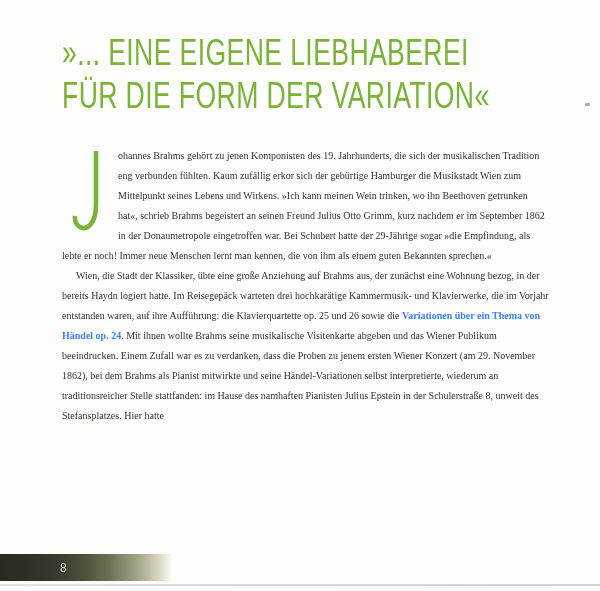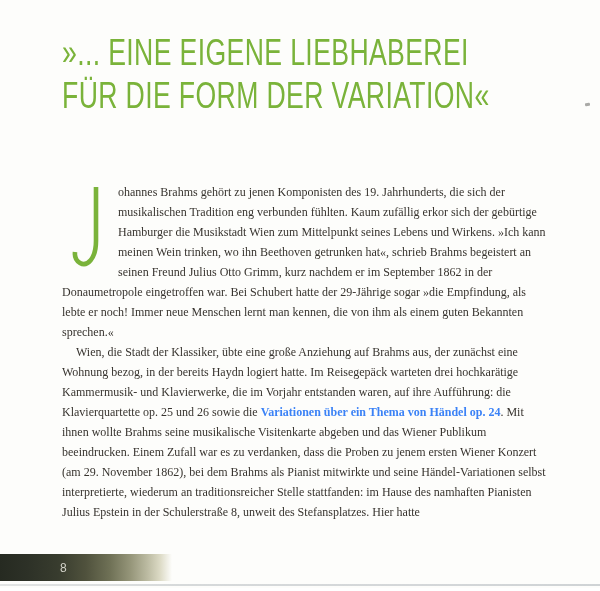--- a/index.html
+++ b/index.html
@@ -34,25 +34,24 @@
     white-space: nowrap;
   }
   .heading .hline { display: block; }
 
   
   .article {
     position: absolute;
     left: 62px;
     top: 146px;
     width: 487px;
-    font-size: 12px;
+    font-size: 10px;
     line-height: 20px;
     color: #37332e;
     text-align: left;
-    margin-top: 36px;
   }
   .article p { margin: 0; }
   .para2 { text-indent: 14px; }
   .para2 b { font-weight: bold; color: #3b82f6; }
 
   
   .dropcap-box {
     float: left;
     width: 56px;
     height: 82px;

